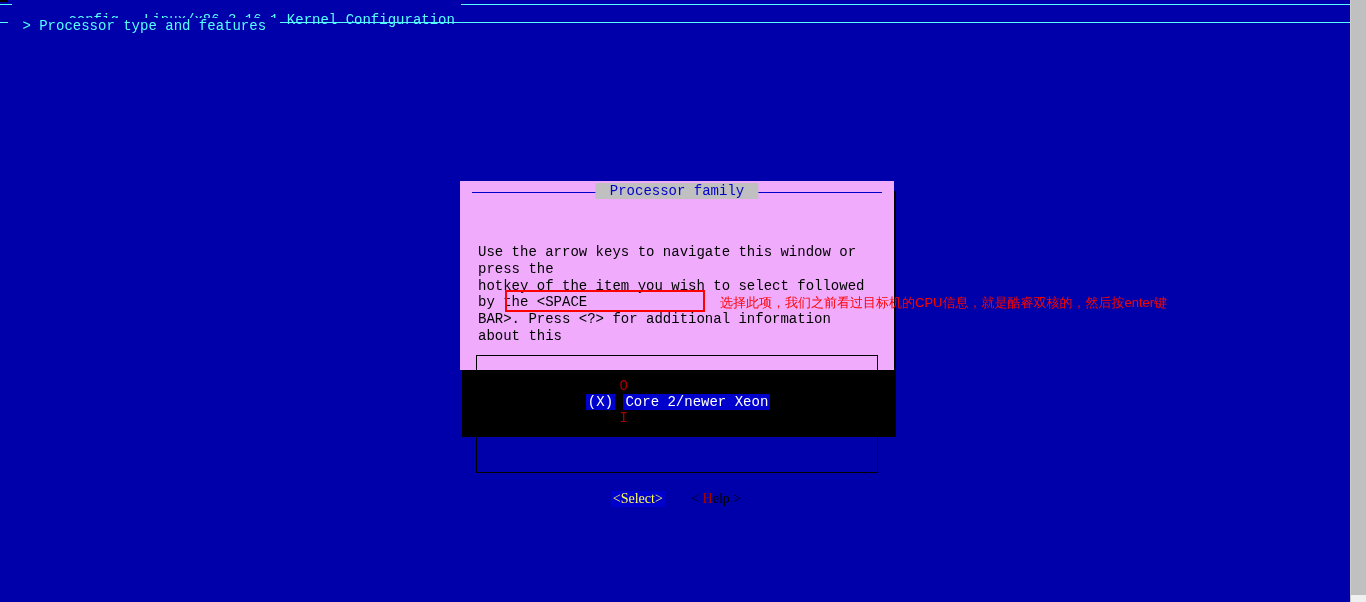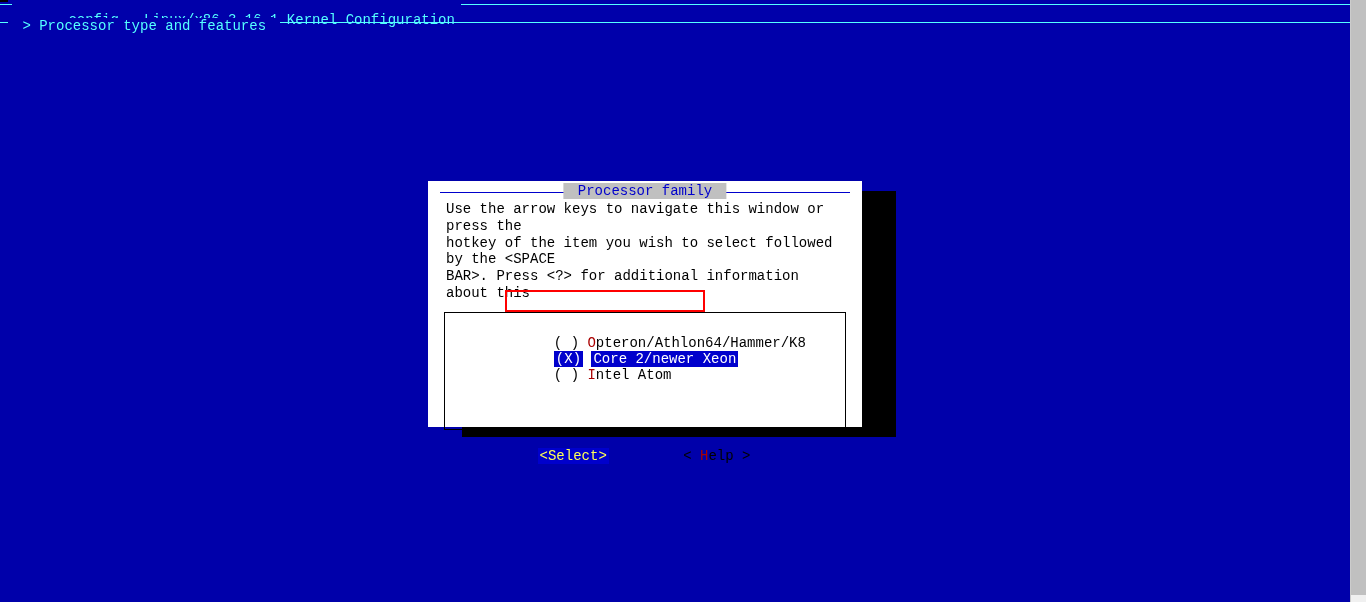--- a/index.html
+++ b/index.html
@@ -83,25 +83,25 @@
     .dialog-shadow {
       position: absolute;
       left: 462px;
       top: 191px;
       width: 434px;
       height: 246px;
       background: #000000;
     }
     .dialog {
       position: absolute;
-      left: 428px;
+      left: 460px;
       top: 181px;
       width: 434px;
-      height: 246px;
-      background: #ffffff;
+      height: 189px;
+      background: #f0abfc;
       padding: 6px 12px;
     }
     .dialog-title-wrap {
       position: relative;
       height: 10px;
     }
     .dialog-title-line {
       position: absolute;
       top: 5px;
       left: 0;
@@ -116,20 +116,21 @@
       background: #c0c0c0;
       color: #0000cc;
       padding: 0 6px;
       white-space: pre;
     }
     .dialog-help {
       color: #000000;
       padding: 4px 6px 10px 6px;
       line-height: 1.2;
       white-space: pre-wrap;
+      margin-top: 43px;
     }
     .dialog-list {
       border: 1px solid #000000;
       padding: 6px 8px;
       margin: 0 4px;
       height: 118px;
     }
     .opt-row {
       height: 16px;
       line-height: 16px;
@@ -163,22 +164,23 @@
       vertical-align: text-bottom;
       margin-left: 0;
     }
     .button-row {
       margin-top: 18px;
       text-align: center;
       color: #000000;
     }
     .btn {
       padding: 0 2px;
-      margin: 0 32px;
+      margin: 0 8px;
       display: inline-block;
+      font-family: Liberation Serif, serif;
     }
     .btn-select {
       background: #0000cc;
       color: #ffff55;
     }
     .btn-select .lt, .btn-select .gt { color: #ffff55; }
     .btn-help {
       color: #000000;
     }
     .btn-help .hotkey {
@@ -236,18 +238,19 @@
       </div>
     </div>
 
     <div class="button-row">
       <span class="btn btn-select"><span class="lt">&lt;</span><span>Select</span><span class="gt">&gt;</span></span>
       <span class="btn btn-help">&lt; <span class="hotkey">H</span><span>elp</span> &gt;</span>
     </div>
   </div>
 
   <div class="red-box" style="left:505px; top:290px; width:200px; height:22px;"></div>
+  <div class="annotation" style="left:720px; top:294px;">选择此项，我们之前看过目标机的CPU信息，就是酷睿双核的，然后按enter键</div>
 
 </div>
 
 <div class="scrollbar-track">
   <div class="scrollbar-thumb"></div>
 </div>
 
 </body></html>

